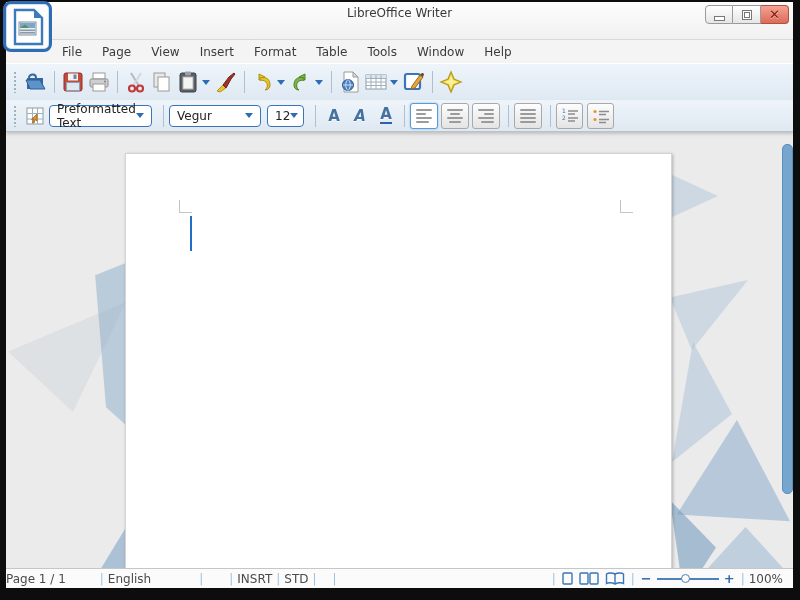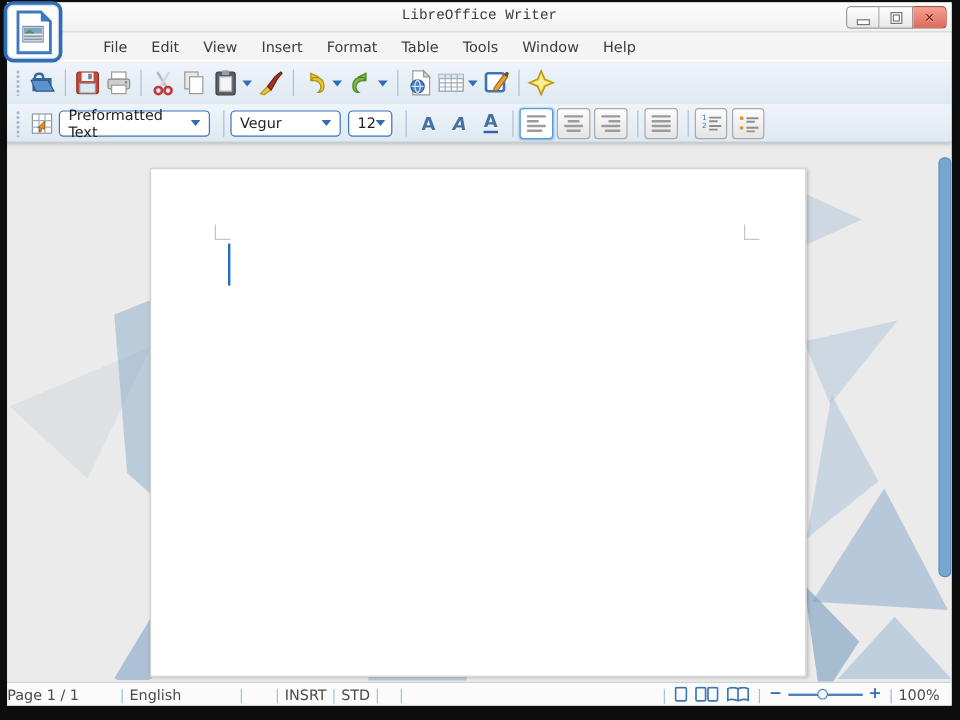--- a/index.html
+++ b/index.html
@@ -2,22 +2,22 @@
 <html><head>
 <meta charset="utf-8">
 <style>
   * { margin:0; padding:0; box-sizing:border-box; }
   html,body { width:800px; height:600px; font-family:"DejaVu Sans","Liberation Sans",sans-serif; }
   .screen { position:relative; width:800px; height:600px; background:#0d0d0d; overflow:hidden; }
   .window { position:absolute; left:6px; top:2px; width:787px; height:586px;
             background:#f4f4f4; display:flex; flex-direction:column; }
 
   
-  .titlebar { position:relative; height:25px; background:linear-gradient(#fdfdfd,#f1f1f1);
-              border-bottom:1px solid #d9d9d9; flex:0 0 auto;font-family:Liberation Mono, monospace; }
+  .titlebar { position:relative; height:38px; background:linear-gradient(#fdfdfd,#f1f1f1);
+              border-bottom:1px solid #d9d9d9; flex:0 0 auto; }
   .title-text { position:absolute; left:0; right:0; top:4px; text-align:center;
                 font-size:12px; color:#3a3a3a; }
   .winbtns { position:absolute; right:4px; top:3px; display:flex; height:19px; }
   .winbtn { width:28px; height:19px; border:1px solid #9a9a9a; border-left-width:0;
             background:linear-gradient(#ffffff,#e6e6e6); display:flex; align-items:center;
             justify-content:center; cursor:default; }
   .winbtn.first { border-left-width:1px; border-radius:4px 0 0 4px; }
   .winbtn.close { border-radius:0 4px 4px 0; background:linear-gradient(#f5a294,#dd6b57);
                   border-color:#b0503f; }
   .glyph-min { width:11px; height:5px; border:1.5px solid #777; margin-top:7px; background:#fff; }
@@ -27,21 +27,21 @@
   .glyph-close { color:#7d2012; font-size:13px; font-weight:bold; line-height:1;
                  text-shadow:0 1px 0 rgba(255,255,255,.4); }
 
   
   .logo-btn { position:absolute; left:3px; top:1px; width:49px; height:51px; z-index:50;
               background:#fdfdfd; border:3px solid #2f6cb4; border-radius:8px;
               box-shadow:0 0 0 1px #cfe0f0 inset; display:flex; align-items:center; justify-content:center; }
 
   
   .menubar { height:23px; background:#f4f4f4; display:flex; align-items:center;
-             padding-left:70px; flex:0 0 auto; }
+             padding-left:46px; flex:0 0 auto; }
   .menu-item { font-size:12px; color:#3c3c3c; padding:3px 10px; cursor:default; }
 
   
   .toolbar { background:linear-gradient(#eef4fa,#dfe9f2); display:flex; align-items:center; flex:0 0 auto; }
   .toolbar1 { height:37px; border-top:1px solid #fff; }
   .toolbar2 { height:32px; border-bottom:1px solid #b9c2cb; box-shadow:0 2px 3px rgba(0,0,0,.18); position:relative; z-index:5; }
   .grip { width:4px; height:22px; margin:0 6px 0 7px;
           background-image:radial-gradient(circle, #9fb0bf 1px, transparent 1.3px);
           background-size:4px 4px; }
   .tb-sep { width:1px; height:22px; background:#aebfd2; margin:0 5px; }
@@ -49,21 +49,21 @@
           border-radius:3px; cursor:default; }
   .dd-arrow { width:0; height:0; border-left:4px solid transparent; border-right:4px solid transparent;
               border-top:5px solid #2f6cb4; margin:0 3px 0 1px; }
 
   
   .combo { height:22px; background:#fff; border:1.5px solid #3b74ba; border-radius:4px;
            display:flex; align-items:center; font-size:12px; color:#222; padding-left:7px;
            margin-right:6px; cursor:default; }
   .combo .arrow { width:0; height:0; border-left:4.5px solid transparent; border-right:4.5px solid transparent;
                   border-top:5.5px solid #2f6cb4; margin:0 7px 0 auto; }
-  .combo-style { width:126px;align-items:center; }
+  .combo-style { width:103px;align-items:center; }
   .combo-font { width:92px; }
   .combo-size { width:37px; }
 
   
   .fmt-letter { font-size:15px; font-weight:bold; color:#44719f; text-shadow:0 1px 1px rgba(255,255,255,.8); }
   .fmt-italic { font-style:italic; }
   .fmt-under { border-bottom:2.5px solid #2f62a8; line-height:1.05; }
 
   
   .alignbtn { width:28px; height:26px; border:1px solid transparent; border-radius:3px;
@@ -132,21 +132,21 @@
             <div class="glyph-max"></div>
           </div>
         <div class="winbtn close">
             <span class="glyph-close">✕</span>
           </div>
       </div>
     </div>
 
     <div class="menubar">
       <span class="menu-item">File</span>
-      <span class="menu-item">Edit</span>
+      <span class="menu-item">Page</span>
       <span class="menu-item">View</span>
       <span class="menu-item">Insert</span>
       <span class="menu-item">Format</span>
       <span class="menu-item">Table</span>
       <span class="menu-item">Tools</span>
       <span class="menu-item">Window</span>
       <span class="menu-item">Help</span>
     </div>
 
     <div class="toolbar toolbar1">

